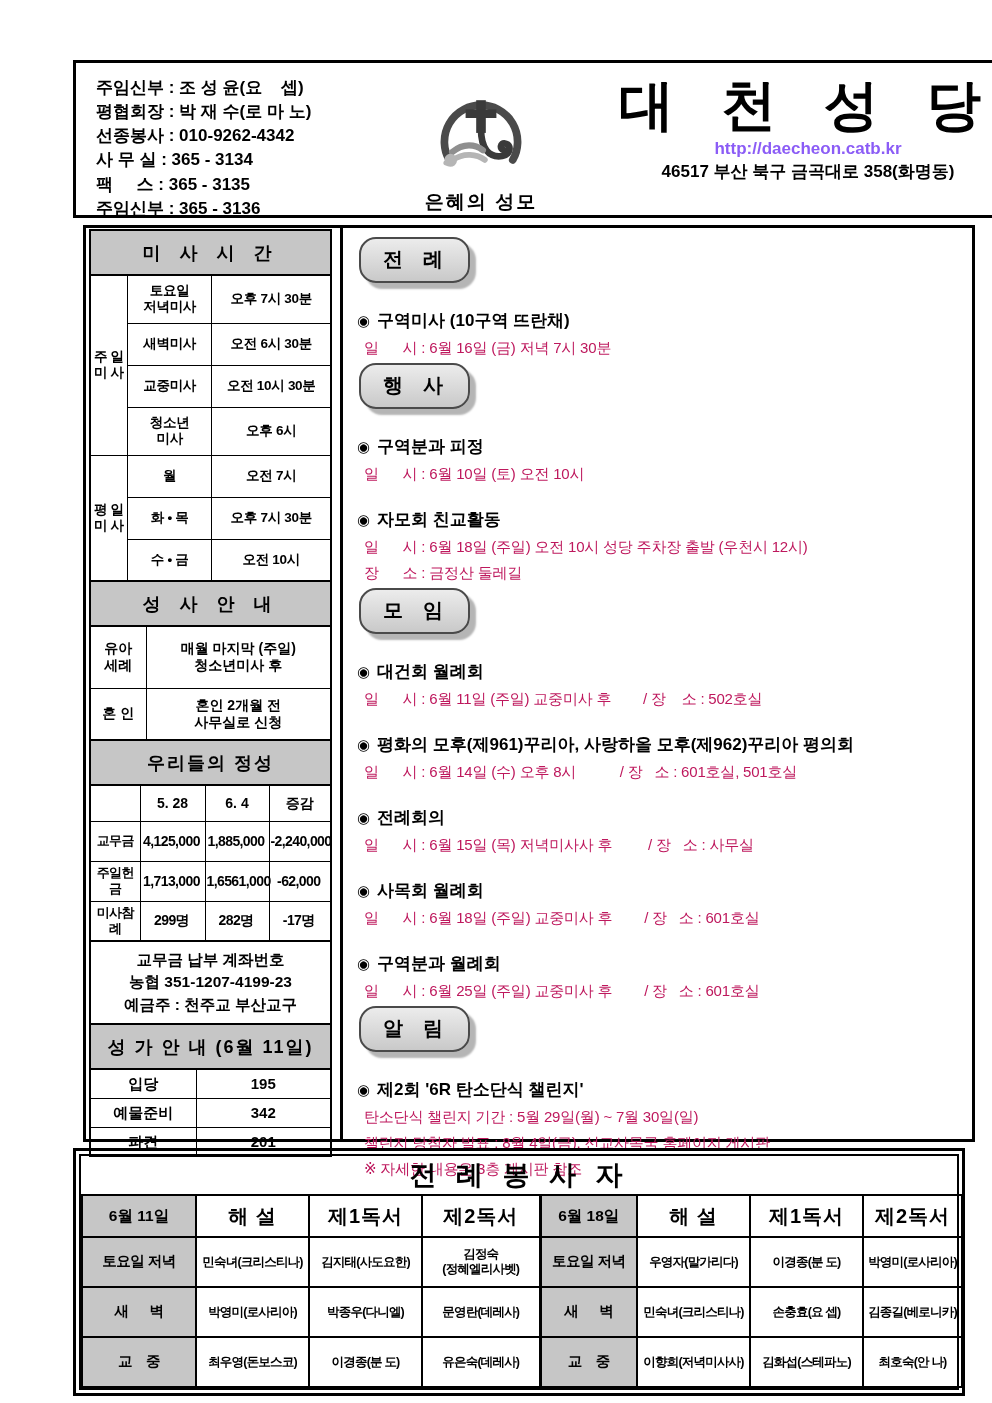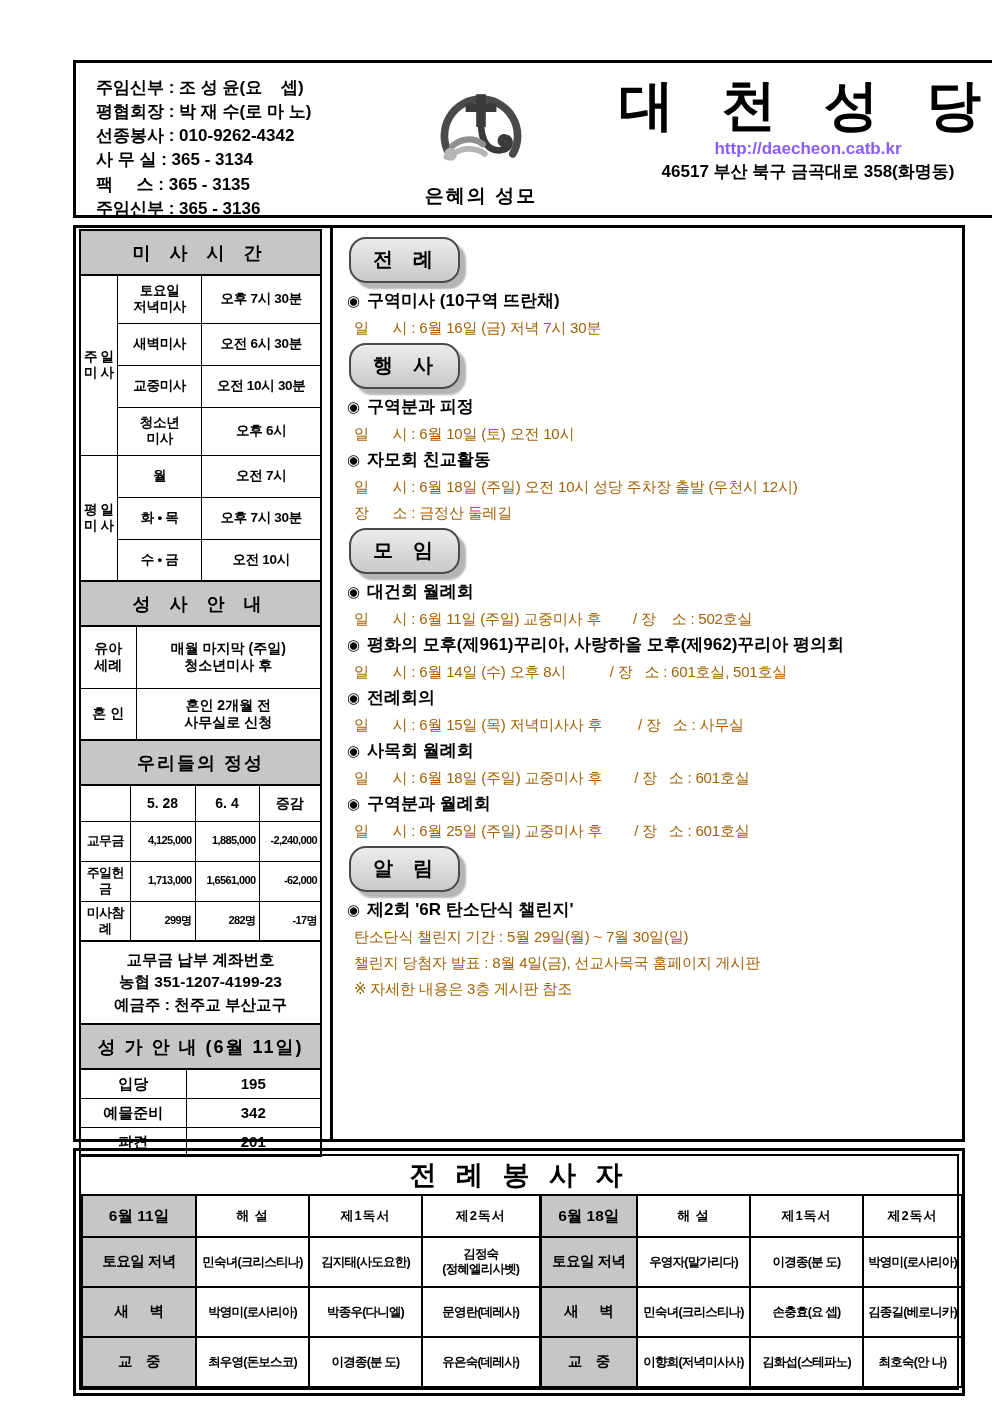--- a/index.html
+++ b/index.html
@@ -21,33 +21,33 @@
     position: absolute; left: 73px; top: 60px;
     width: 980px; height: 158px;
     border: 3px solid #000;
     display: flex; align-items: stretch;
   }
   .contact {
     width: 320px; padding: 13px 0 0 20px;
     font-weight: bold; font-size: 17px; line-height: 1.42;
     white-space: pre;
   }
-  .logo-wrap { width: 170px; text-align: center; padding-top: 10px; }
+  .logo-wrap { width: 170px; text-align: center; padding-top: 16px; }
   .logo-caption { font-weight: bold; font-size: 19px; margin-top: 2px; letter-spacing: 2px; }
   .name-block { flex: 1; text-align: center; padding-top: 14px; }
   .church-name {
     font-size: 55px; font-weight: bold; letter-spacing: 16px;
     white-space: pre; line-height: 1.05;
   }
   .website { color: #8b5cf6; font-weight: bold; font-size: 17px; margin-top: 4px; }
   .address { font-weight: bold; font-size: 17px; margin-top: 1px; white-space: pre; }
 
   
   .main-box {
-    position: absolute; left: 73px; top: 225px;
+    position: absolute; left: 83px; top: 225px;
     width: 892px; height: 917px;
     border: 3px solid #000;
   }
   .left-col { position: absolute; left: 3px; top: 3px; width: 243px; }
   .sec-header {
     border: 2px solid #000; margin-top: -2px;
     background: #c6c6c6;
     text-align: center; font-weight: bold; font-size: 18px;
     padding: 10px 0 9px; white-space: pre;
   }
@@ -57,21 +57,21 @@
   table { border: 2px solid #000; }
   td {
     border: 1.5px solid #000; text-align: center; vertical-align: middle;
     font-weight: bold; white-space: pre-wrap; line-height: 1.2; padding: 2px 1px;
   }
   .mass-table td { font-size: 13.5px; letter-spacing: -0.3px; }
   .r48 { height: 48px; } .r42 { height: 42px; }
   .sac-table td { font-size: 14px; }
   .r62 { height: 62px; } .r52 { height: 52px; }
   .offer-table td { font-size: 13px; letter-spacing: -0.6px; }
-  .offer-table .num { font-size: 11px; text-align: right; padding-right: 3px; }
+  .offer-table .num { font-size: 14px; padding-right: 3px; }
   .offer-table .colhead { font-size: 14px; letter-spacing: 0; }
   .r36 { height: 36px; } .r40 { height: 40px; }
   .account {
     border: 2px solid #000; margin-top: -2px;
     text-align: center; font-weight: bold; font-size: 15.5px;
     line-height: 1.45; padding: 7px 0; white-space: pre;
   }
   .hymn-table td { font-size: 15px; }
   .r29 { height: 29px; }
 
@@ -84,44 +84,44 @@
     display: inline-block;
     border: 2px solid #4a4a4a; border-radius: 17px;
     background: linear-gradient(#ececec, #c9c9c9);
     box-shadow: 6px 6px 2px #b5b5b5;
     padding: 7px 22px 8px;
     font-size: 20px; font-weight: bold; white-space: pre; letter-spacing: 3px;
     margin: 14px 0 2px 2px;
   }
   .pill:first-child { margin-top: 5px; text-align: center; }
   .item-title {
-    font-size: 17px; font-weight: bold; margin-top: 4px; white-space: pre;
+    font-size: 17px; font-weight: bold; margin-top: 24px; white-space: pre;
   }
   .bullet { font-size: 15px; margin-right: 7px; }
   .item-line {
-    font-size: 15px; color: #a16207; margin: 7px 0 0 7px;
+    font-size: 15px; color: #be185d; margin: 7px 0 0 7px;
     white-space: pre; letter-spacing: -0.2px;
   }
 
   
   .servers-box {
     position: absolute; left: 73px; top: 1148px;
     width: 892px; height: 248px;
     border: 3px solid #000; padding: 3px;
   }
   .servers-inner { border: 2px solid #000; height: 100%; display: flex; flex-direction: column; }
   .servers-title {
     height: 44px; display: flex; align-items: center; justify-content: center;
     font-size: 27px; font-weight: bold; letter-spacing: 6px; white-space: pre;
   }
   .servers-table { flex: 1; margin-top: 0; border: none; border-top: 2px solid #000; }
   .servers-table td { border: 2px solid #000; font-size: 12.5px; letter-spacing: -0.8px; padding: 2px 0; }
   .servers-table .lab { background: #c6c6c6; font-size: 14.5px; letter-spacing: -0.5px; }
   .servers-table .dhead { background: #c6c6c6; font-size: 15.5px; letter-spacing: 0; }
-  .servers-table .chead { font-size: 13px; letter-spacing: 1px; }
+  .servers-table .chead { font-size: 20px; letter-spacing: 1px; }
   .servers-table .hrow { height: 42px; }
   .servers-table .drow { height: 50px; }
   .thickL { border-left-width: 3px !important; }
 </style>
 </head>
 <body>
 
 <div class="page">
 
   <div class="header-box">

